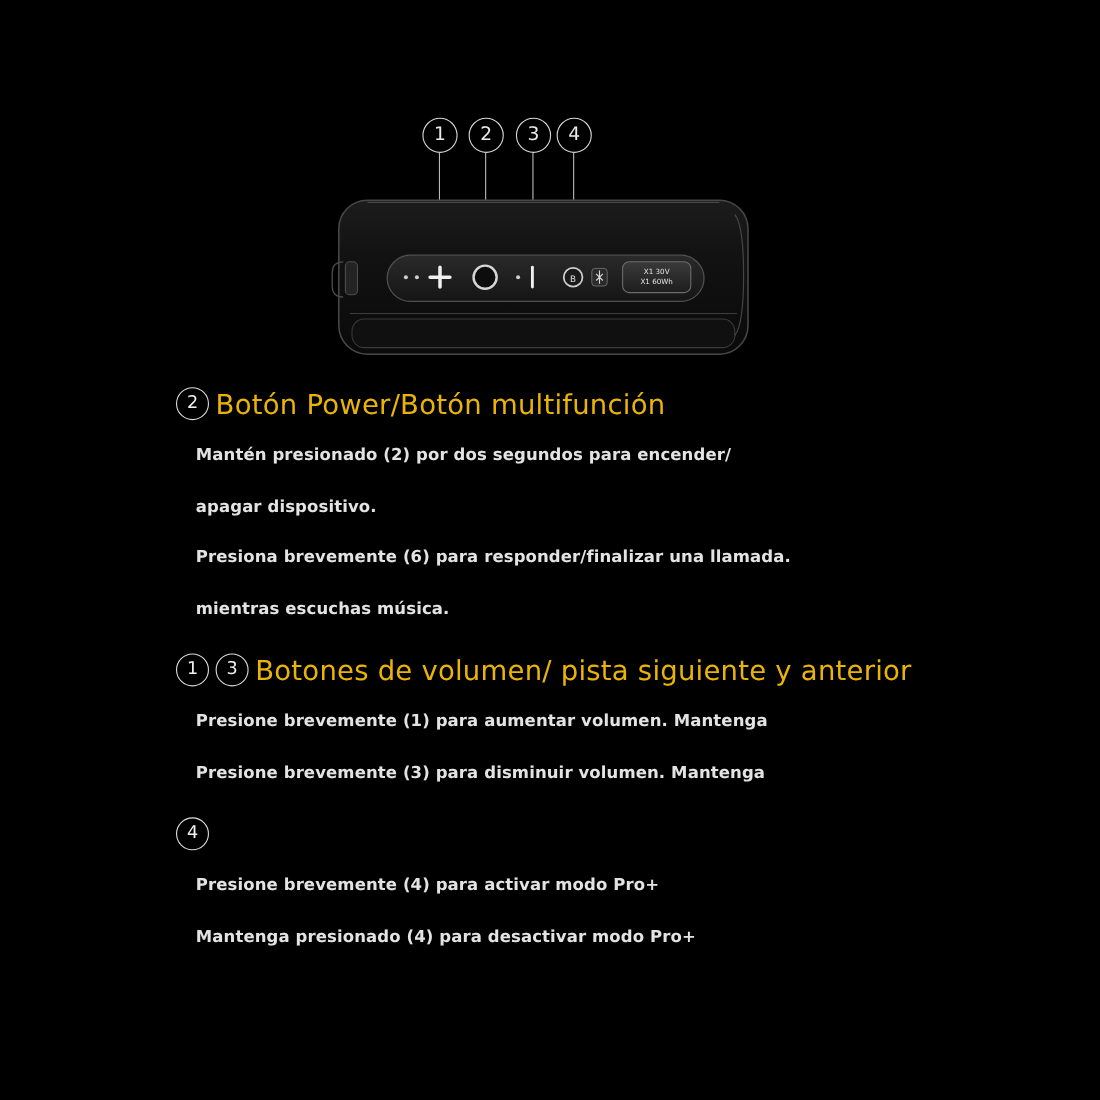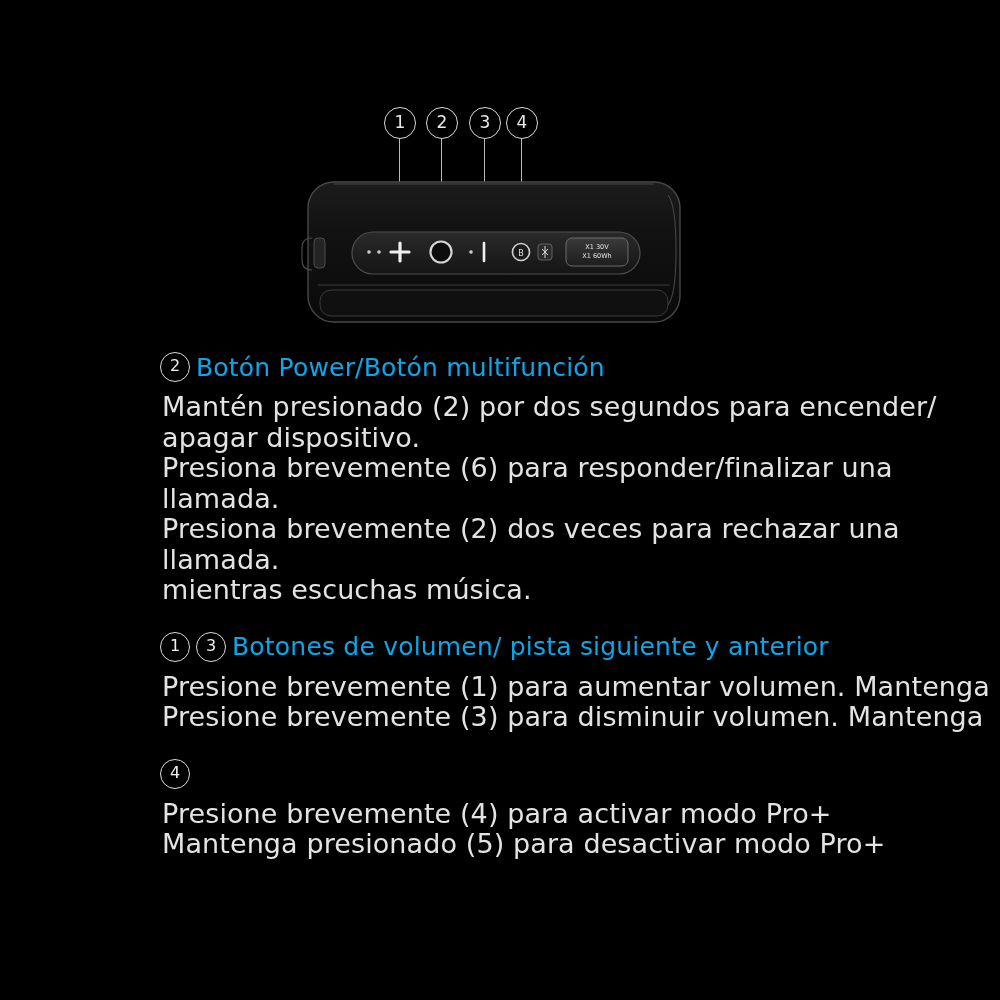--- a/index.html
+++ b/index.html
@@ -73,32 +73,32 @@
     border-radius: 50%;
     text-align: center;
     line-height: 26px;
     font-size: 16px;
     color: #f0f0f0;
   }
 
   .sec-title {
     font-size: 25px;
     letter-spacing: 0.2px;
-    color: #0ea5e9;
+    color: #eab308;
     font-weight: 400;
     white-space: nowrap;
   }
 
   .sec-body p {
-    margin: 0;
-    font-size: 27px;
+    margin: 16px;
+    font-size: 15px;
     line-height: 30.5px;
     color: #e3e3e3;
     letter-spacing: 0.1px;
-    font-weight: 400;
+    font-weight: 700;
   }
 
   .gap-top { margin-top: 26px; }
 </style>
 </head>
 <body>
 
 <div id="diagram">
 
   <div class="callout" style="left:384px; top:107px;">1</div>
@@ -181,21 +181,20 @@
 
   <div class="section">
     <div class="sec-head">
       <span class="bullet">2</span>
       <span class="sec-title">Botón Power/Botón multifunción</span>
     </div>
     <div class="sec-body">
       <p>Mantén presionado (2) por dos segundos para encender/</p>
       <p>apagar dispositivo.</p>
       <p>Presiona brevemente (6) para responder/finalizar una llamada.</p>
-      <p>Presiona brevemente (2) dos veces para rechazar una llamada.</p>
       <p>mientras escuchas música.</p>
     </div>
   </div>
 
   <div class="section gap-top">
     <div class="sec-head">
       <span class="bullet">1</span>
       <span class="bullet">3</span>
       <span class="sec-title">Botones de volumen/ pista siguiente y anterior</span>
     </div>
@@ -204,17 +203,17 @@
       <p>Presione brevemente (3) para disminuir volumen. Mantenga</p>
     </div>
   </div>
 
   <div class="section gap-top">
     <div class="sec-head">
       <span class="bullet">4</span>
     </div>
     <div class="sec-body">
       <p>Presione brevemente (4) para activar modo Pro+</p>
-      <p>Mantenga presionado (5) para desactivar modo Pro+</p>
+      <p>Mantenga presionado (4) para desactivar modo Pro+</p>
     </div>
   </div>
 
 </div>
 
 </body></html>

